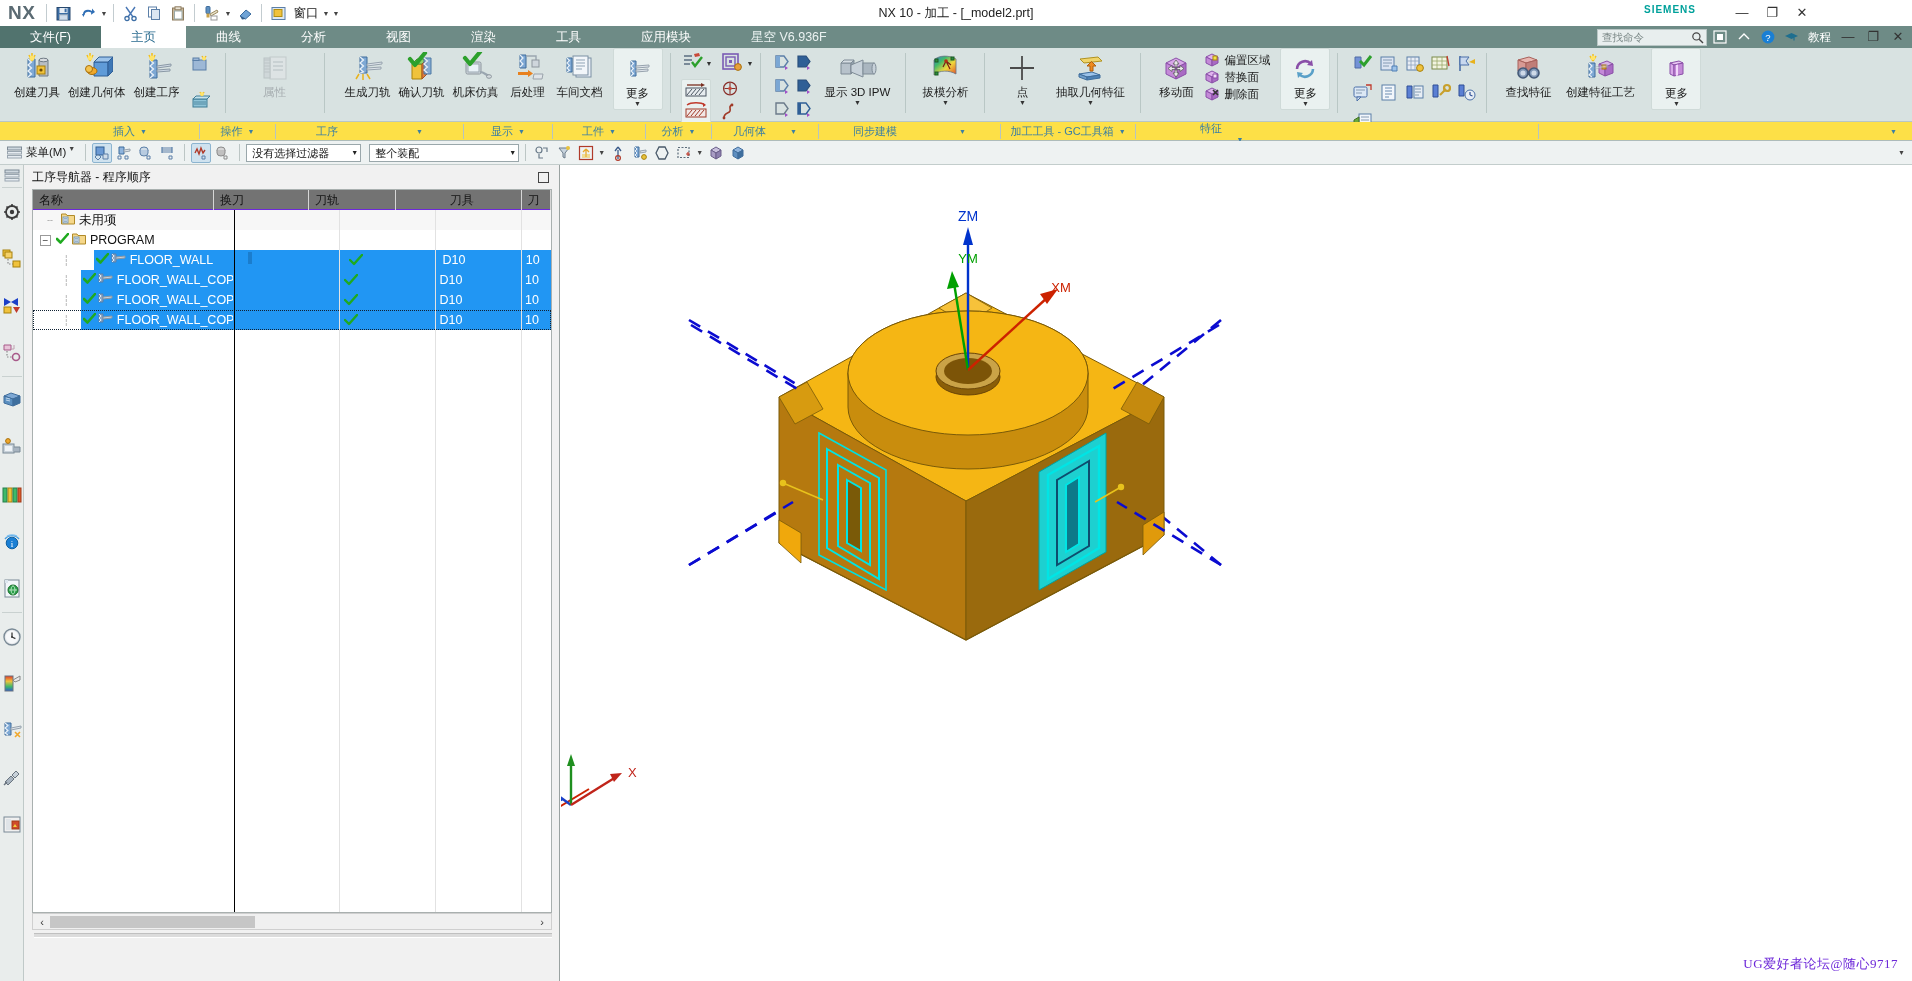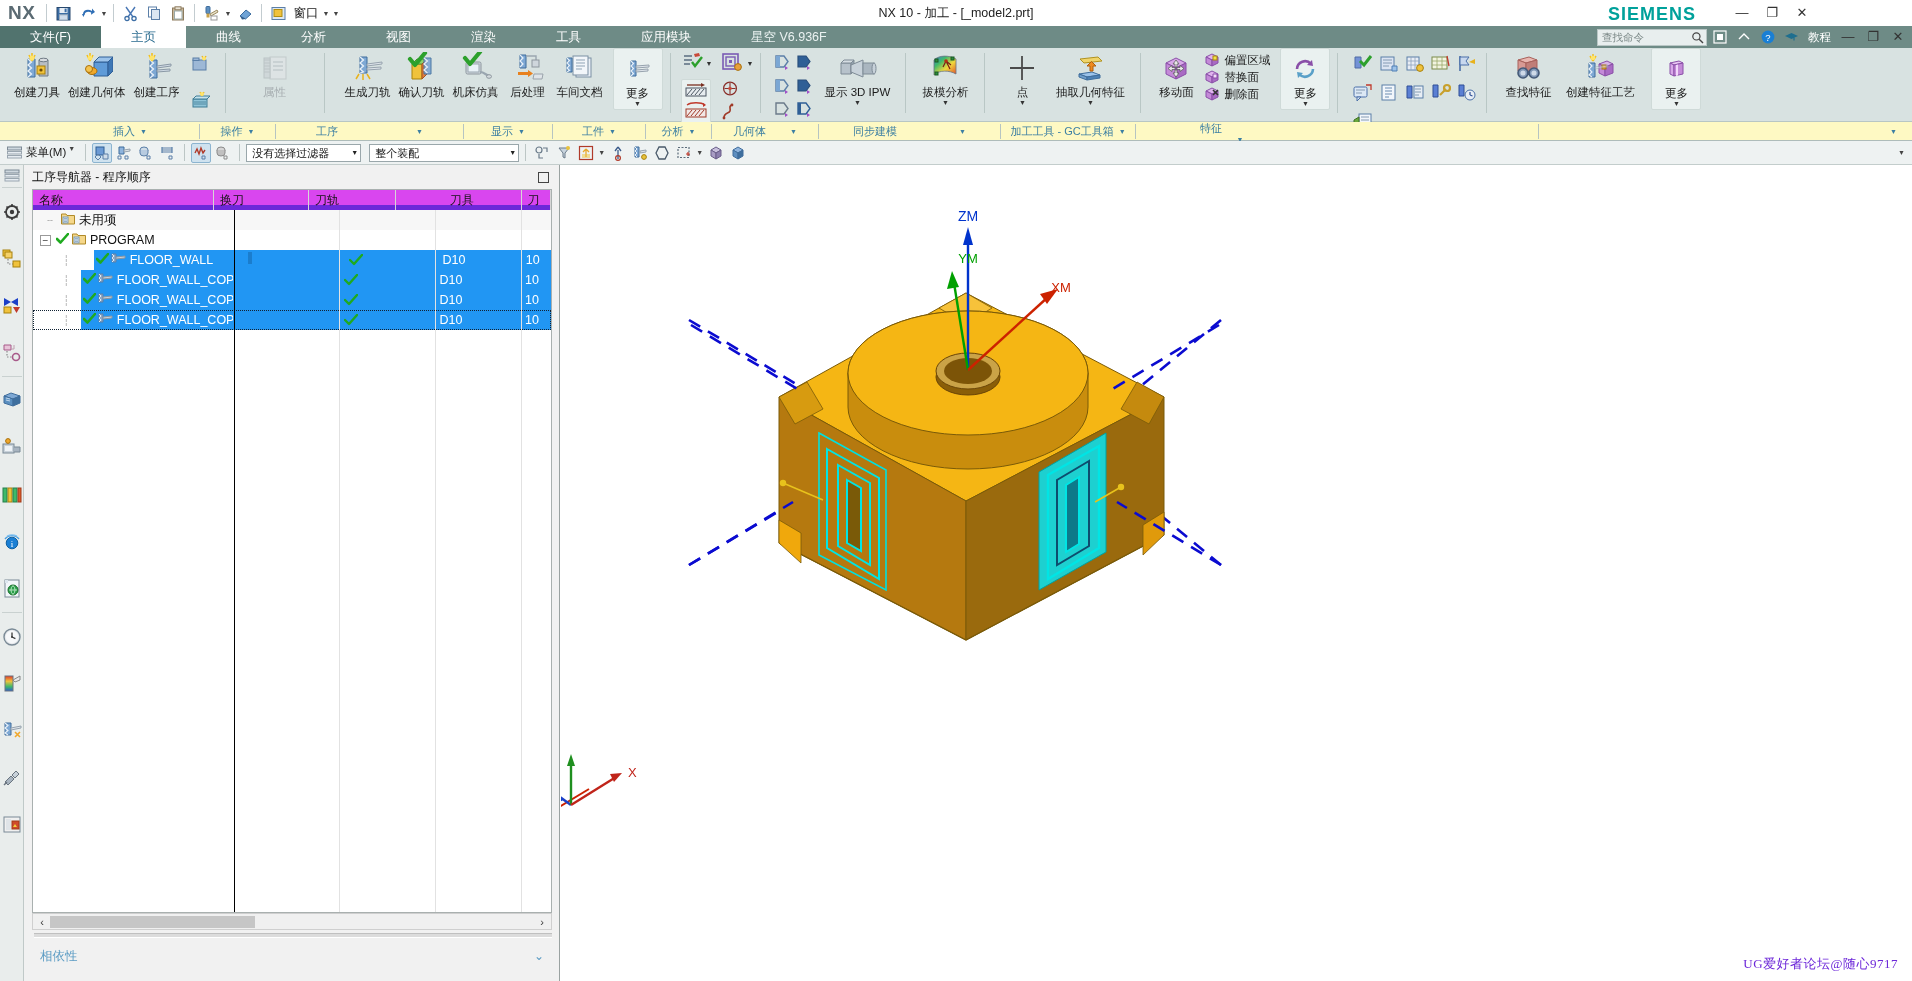--- a/index.html
+++ b/index.html
@@ -30,21 +30,21 @@
   .qat-btn svg { display:block; }
   .caret-sm { font-size:7px; color:#444; margin-left:-1px; width:9px; text-align:center;}
   .win-label { font-size:12.5px; color:#1a1a1a; padding:0 2px; }
   .title-center {
     position:absolute; left:0; top:0; width:1912px; height:26px;
     display:flex; align-items:center; justify-content:center;
     font-size:12.5px; color:#222; pointer-events:none;
   }
   .siemens {
     position:absolute; right:120px; top:4px;
-    color:#00a19b; font-weight:bold; font-size:18px; letter-spacing:1px;
+    color:#00a19b; font-weight:bold; font-size:10px; letter-spacing:1px;
   }
   .wbtns { position:absolute; right:6px; top:0; height:26px; display:flex; align-items:center; gap:14px; }
   .wbtn { font-size:13px; color:#333; width:16px; text-align:center; line-height:26px;}
 
   
   .tabstrip {
     position:absolute; left:0; top:26px; width:1912px; height:22px;
     background:#6e8b86;
     display:flex; align-items:flex-end;
   }
@@ -88,21 +88,21 @@
   .rstack { display:flex; flex-direction:column; justify-content:center; height:58px; gap:1px; padding:2px;}
   .rstack-row { display:flex; align-items:center; gap:3px; }
   .rstack-lbl { font-size:11.5px; color:#1b1b1b; white-space:nowrap;}
   .rgridbox { display:grid; grid-template-columns:repeat(3,auto); gap:2px 3px; padding:3px 2px 0 2px;}
   .r2col { display:grid; grid-template-columns:repeat(2,auto); gap:1px 2px; padding:4px 0 0 0;}
   .rframe { border:1px solid #cfdad8; background:#eaf1f0; border-radius:2px; }
 
   
   .glabels {
     position:absolute; left:0; top:122px; width:1912px; height:19px;
-    background:#fef9c3; border-bottom:1px solid #aebcba;
+    background:#fde047; border-bottom:1px solid #aebcba;
   }
   .glabel {
     position:absolute; top:0; height:19px; display:flex; align-items:center;
     justify-content:center; font-size:11px; color:#3c7fa3; white-space:nowrap;
   }
   .glabel .gdrop { font-size:7px; color:#3c7fa3; margin-left:5px; }
   .gdiv { position:absolute; top:2px; width:1px; height:15px; background:#b6c4c2; }
 
   
   .toolbar2 {
@@ -138,21 +138,21 @@
   .panel-title {
     height:24px; display:flex; align-items:center; justify-content:space-between;
     padding:0 10px 0 8px; font-size:12px; color:#111;
     background:#f1f1f1;
   }
   .pin { width:11px; height:11px; border:1.6px solid #444; }
   .tree-wrap {
     position:absolute; left:8px; top:24px; width:520px; height:724px;
     background:#fff; border:1px solid #a9b0af; overflow:hidden;
   }
-  .thead { display:flex; height:20px; background:#d946ef; border-bottom:5px solid #6d28d9; }
+  .thead { display:flex; height:20px; background:#737373; border-bottom:1px solid #6d28d9; }
   .th {
     font-size:12px; color:#141414; display:flex; align-items:center;
     padding-left:6px; border-right:1px solid #d6d6d6; height:20px;
   }
   .trow { display:flex; height:20px; align-items:center; font-size:12.5px; color:#111; }
   .trow.alt { background:#f7f7f7; }
   .trow.sel { color:#fff; }
   .tcell { height:20px; display:flex; align-items:center; padding-left:6px; overflow:hidden; white-space:nowrap;}
   .tcell.c0 { width:201px; }
   .tcell.c1 { width:105px; }
@@ -1336,24 +1336,20 @@
     </div>
 
     <div class="hscroll">
       <span class="harrow">‹</span>
       <span class="hthumb"></span>
       <span class="harrow">›</span>
     </div>
 
     <div class="splitter"></div>
 
-    <div class="depbar">
-      <span>相依性</span>
-      <span class="chev">⌄</span>
-    </div>
   </div>
 
   <div class="viewport">
     <svg class="vp-svg" width="1351" height="816" viewBox="0 0 1351 816">
 
       <g stroke="#0b0bd0" stroke-width="2.6" stroke-dasharray="13 9" fill="none">
         <path d="M128 155 L245 225"></path>
         <path d="M660 155 L575 225"></path>
         <path d="M128 400 L245 330"></path>
         <path d="M660 400 L575 330"></path>

